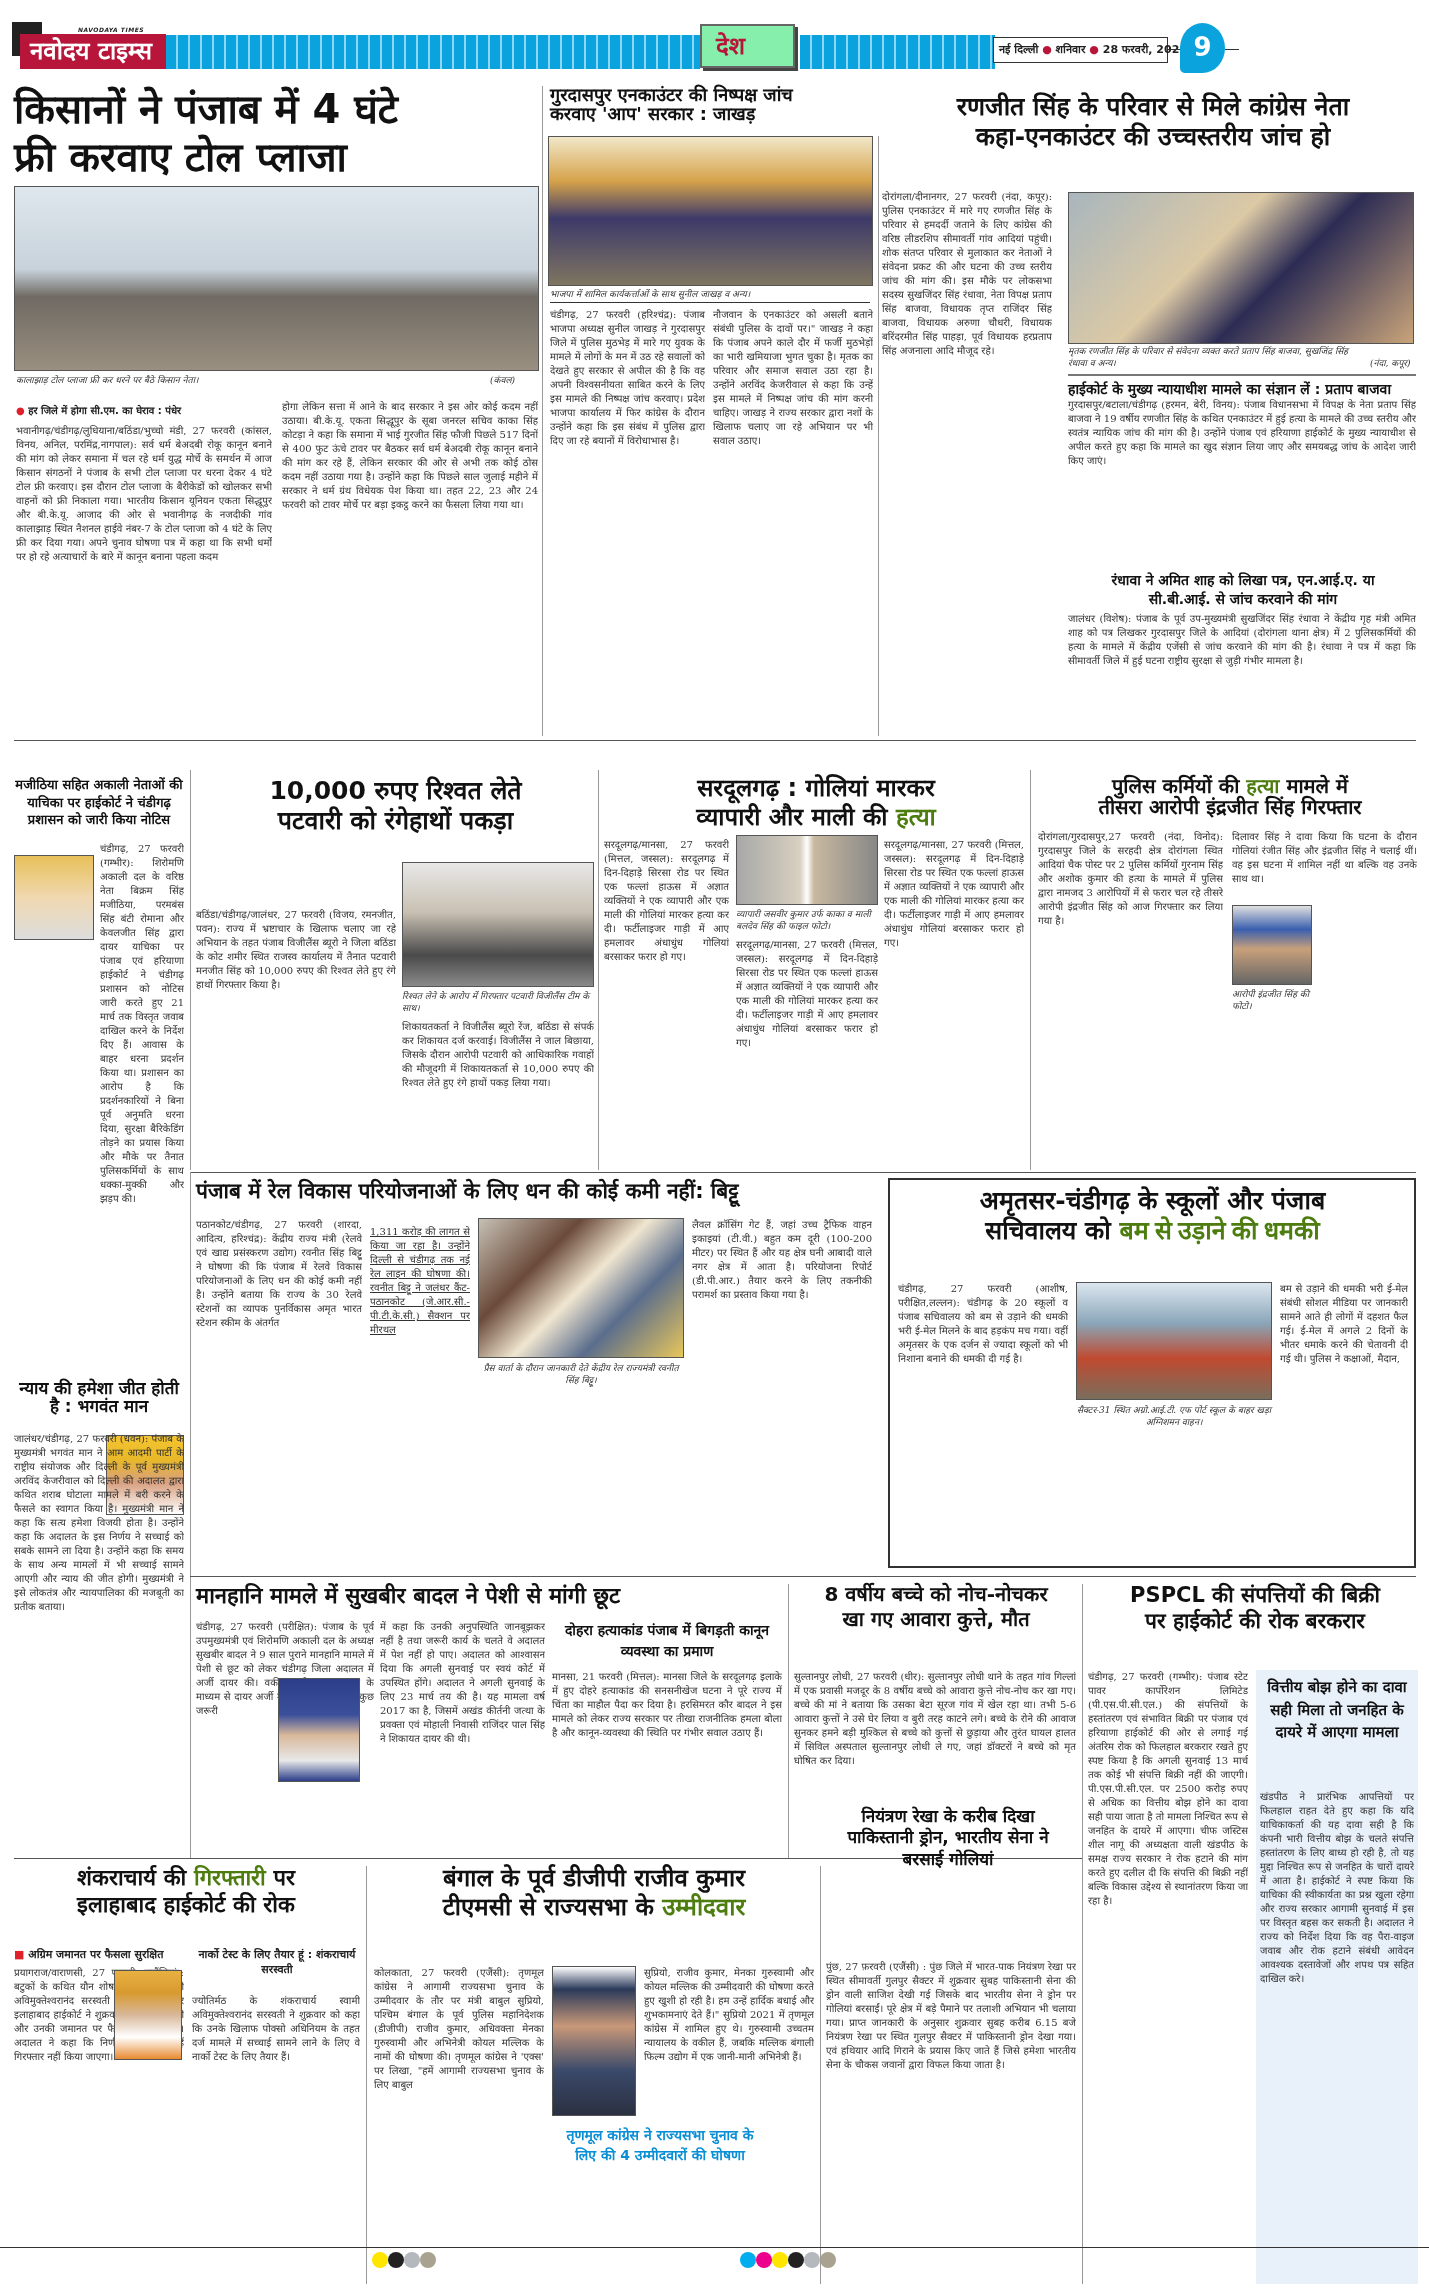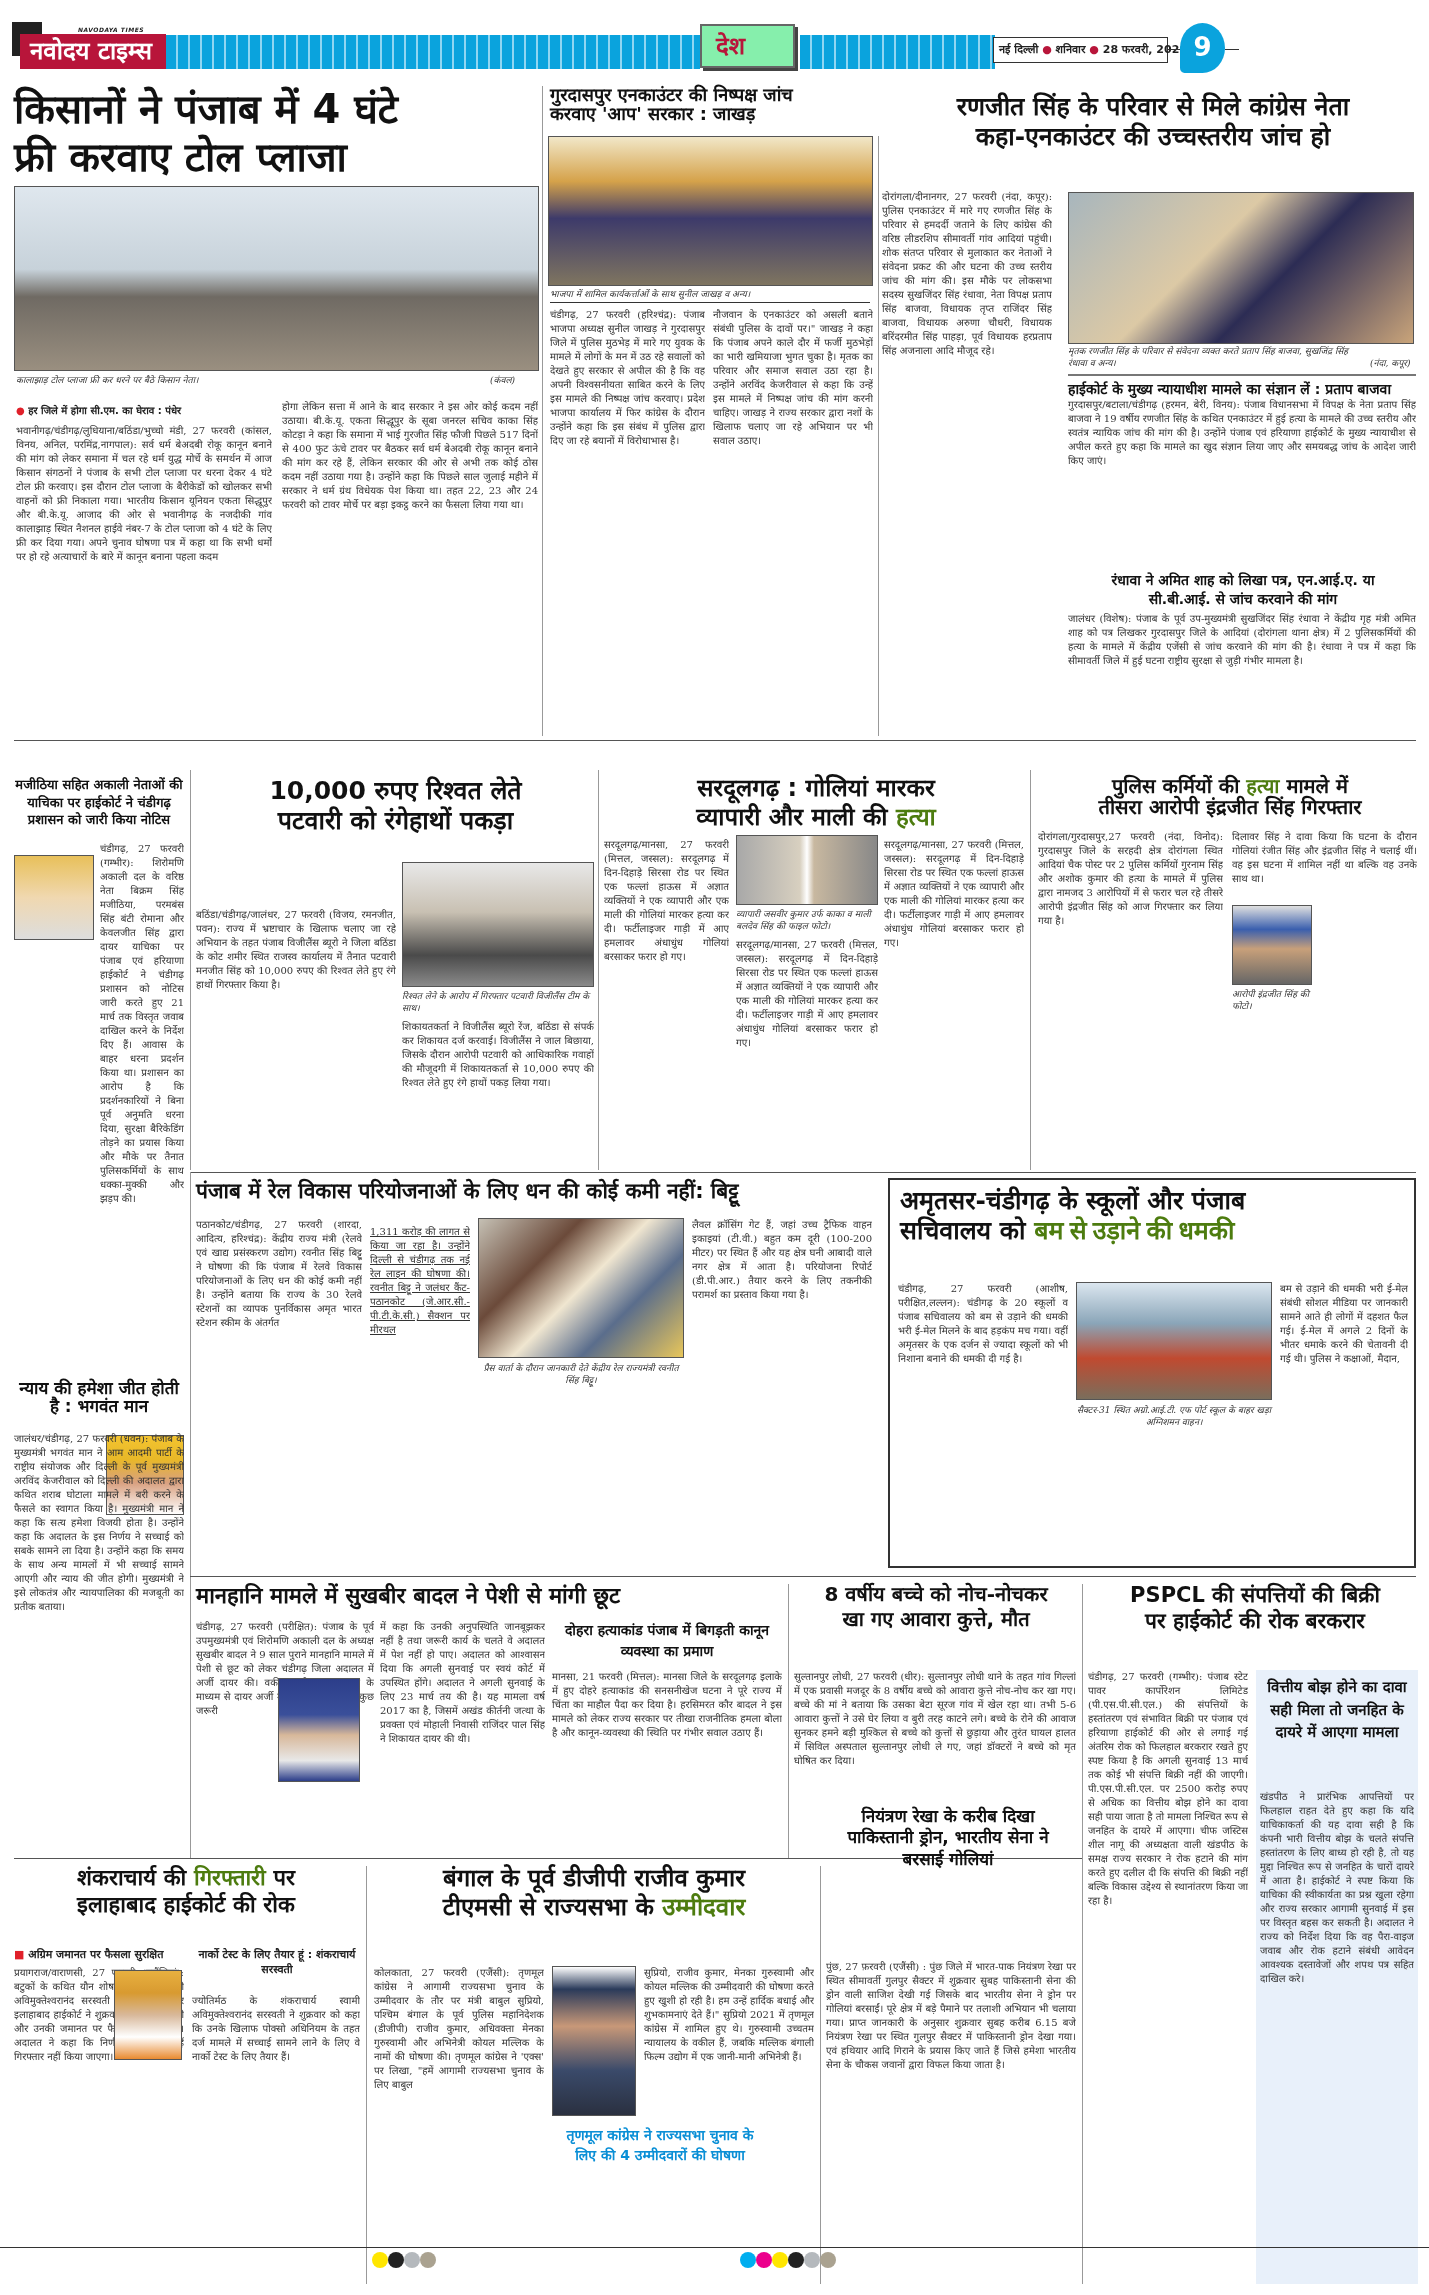--- a/index.html
+++ b/index.html
@@ -131,21 +131,21 @@
 <div class="abs hr" style="left:190px;top:1172px;width:1226px;height:1px;background:#555;"></div>
 
 <div class="abs hl" style="left:196px;top:1180px;width:700px;font-size:21px;">पंजाब में रेल विकास परियोजनाओं के लिए धन की कोई कमी नहीं: बिट्टू</div>
 <div class="abs body-text" style="left:196px;top:1218px;width:166px;height:340px;">पठानकोट/चंडीगढ़, 27 फरवरी (शारदा, आदित्य, हरिश्चंद्र): केंद्रीय राज्य मंत्री (रेलवे एवं खाद्य प्रसंस्करण उद्योग) रवनीत सिंह बिट्टू ने घोषणा की कि पंजाब में रेलवे विकास परियोजनाओं के लिए धन की कोई कमी नहीं है। उन्होंने बताया कि राज्य के 30 रेलवे स्टेशनों का व्यापक पुनर्विकास अमृत भारत स्टेशन स्कीम के अंतर्गत</div>
 <div class="abs body-text" style="left:370px;top:1225px;width:100px;height:340px;text-decoration:underline;">1,311 करोड़ की लागत से किया जा रहा है। उन्होंने दिल्ली से चंडीगढ़ तक नई रेल लाइन की घोषणा की। रवनीत बिट्टू ने जलंधर कैंट-पठानकोट (जे.आर.सी.-पी.टी.के.सी.) सैक्शन पर मीरथल</div>
 <div class="abs photo" style="left:478px;top:1218px;width:206px;height:140px;background:linear-gradient(135deg,#c5c0b4 0%,#6b4a3a 30%,#f0e6d0 50%,#5a6d8c 70%,#e8c65a 100%);"></div>
 <div class="abs caption" style="left:478px;top:1362px;width:206px;text-align:center;">प्रैस वार्ता के दौरान जानकारी देते केंद्रीय रेल राज्यमंत्री रवनीत सिंह बिट्टू।</div>
 <div class="abs body-text" style="left:692px;top:1218px;width:180px;height:340px;">लैवल क्रॉसिंग गेट हैं, जहां उच्च ट्रैफिक वाहन इकाइयां (टी.वी.) बहुत कम दूरी (100-200 मीटर) पर स्थित हैं और यह क्षेत्र घनी आबादी वाले नगर क्षेत्र में आता है। परियोजना रिपोर्ट (डी.पी.आर.) तैयार करने के लिए तकनीकी परामर्श का प्रस्ताव किया गया है।</div>
 
 <div class="abs box-border" style="left:888px;top:1178px;width:528px;height:390px;"></div>
-<div class="abs hl" style="left:900px;top:1188px;width:505px;font-size:25px;">
+<div class="abs hl" style="left:900px;top:1188px;width:505px;font-size:25px;text-align:center;">
   <div>अमृतसर-चंडीगढ़ के स्कूलों और पंजाब</div>
   <div style="margin-top:4px;"><span>सचिवालय को </span><span class="hl-blue">बम से उड़ाने की धमकी</span></div>
 </div>
 <div class="abs body-text" style="left:898px;top:1282px;width:170px;height:280px;">चंडीगढ़, 27 फरवरी (आशीष, परीक्षित,लल्लन): चंडीगढ़ के 20 स्कूलों व पंजाब सचिवालय को बम से उड़ाने की धमकी भरी ई-मेल मिलने के बाद हड़कंप मच गया। वहीं अमृतसर के एक दर्जन से ज्यादा स्कूलों को भी निशाना बनाने की धमकी दी गई है।</div>
 <div class="abs photo" style="left:1076px;top:1282px;width:196px;height:118px;background:linear-gradient(180deg,#dbe6ef 0%,#8aa5b8 35%,#c04a30 65%,#7a6e5c 100%);"></div>
 <div class="abs caption" style="left:1076px;top:1404px;width:196px;text-align:center;">सैक्टर-31 स्थित अग्रो.आई.टी. एफ पोर्ट स्कूल के बाहर खड़ा अग्निशमन वाहन।</div>
 <div class="abs body-text" style="left:1280px;top:1282px;width:128px;height:280px;">बम से उड़ाने की धमकी भरी ई-मेल संबंधी सोशल मीडिया पर जानकारी सामने आते ही लोगों में दहशत फैल गई। ई-मेल में अगले 2 दिनों के भीतर धमाके करने की चेतावनी दी गई थी। पुलिस ने कक्षाओं, मैदान,</div>
 
 <div class="abs hl" style="left:14px;top:1380px;width:170px;font-size:17px;text-align:center;">न्याय की हमेशा जीत होती है : भगवंत मान</div>
 <div class="abs photo" style="left:106px;top:1435px;width:78px;height:80px;background:linear-gradient(180deg,#f4c430 0%,#e8b828 30%,#d8a080 60%,#fff 100%);"></div>

